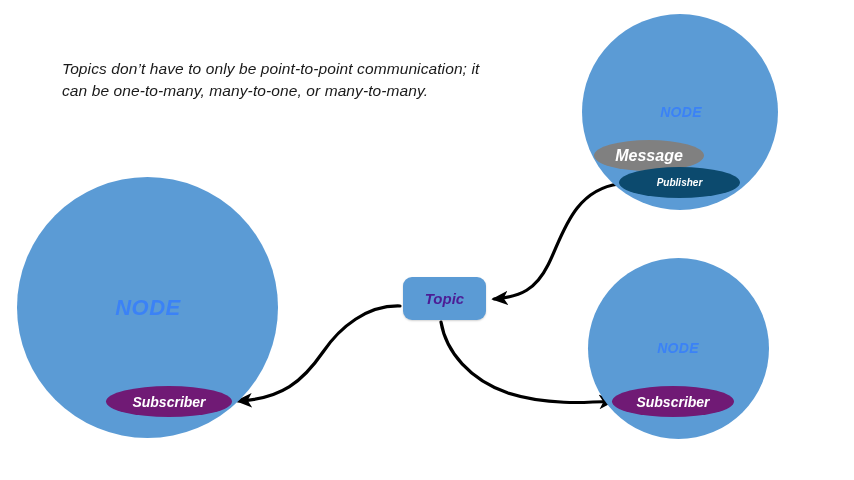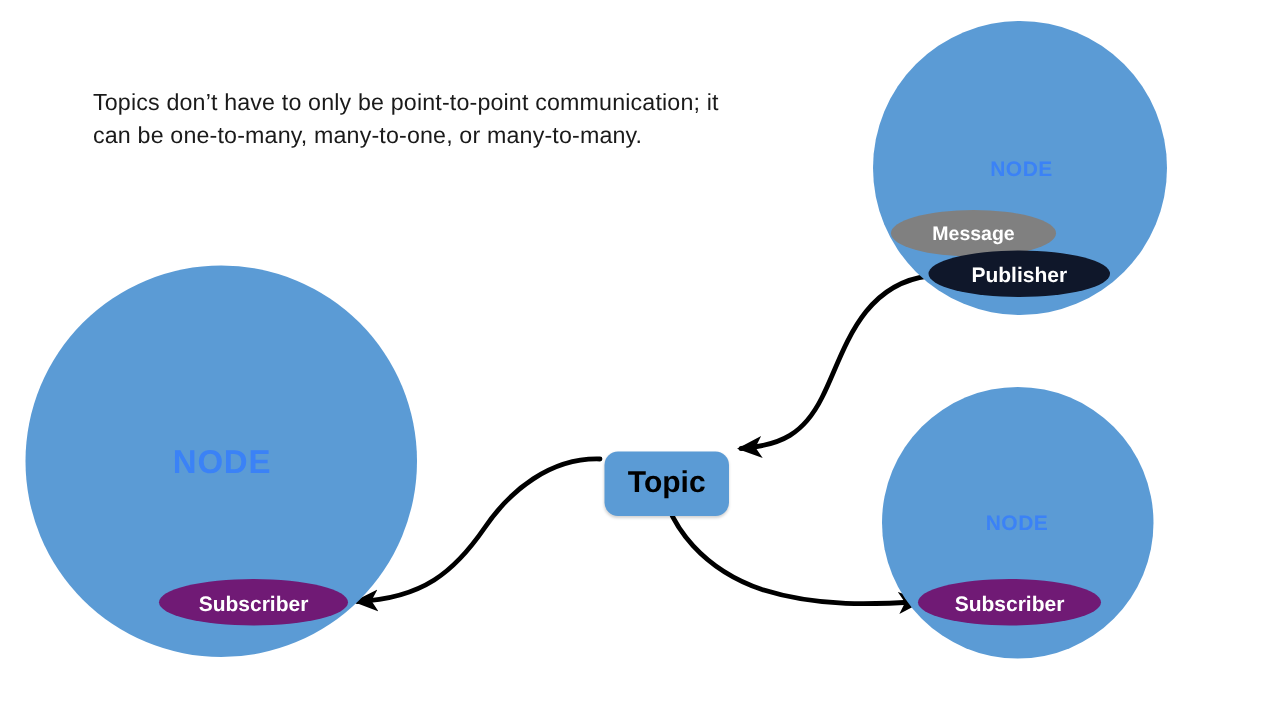--- a/index.html
+++ b/index.html
@@ -9,20 +9,21 @@
   }
   body {
     font-family: "Liberation Sans", sans-serif;
   }
   #stage {
     position: relative;
     width: 854px;
     height: 480px;
     background: #ffffff;
     overflow: hidden;
+    font-style: italic;
   }
   .caption {
     position: absolute;
     left: 62px;
     top: 58px;
     width: 430px;
     font-size: 15.5px;
     line-height: 1.45;
     color: #1a1a1a;
     white-space: pre-line;
@@ -54,42 +55,41 @@
     border-radius: 50%;
     display: flex;
     align-items: center;
     justify-content: center;
     color: #ffffff;
     font-weight: bold;
     white-space: nowrap;
   }
   .pill-message {
     background: #808080;
-    font-size: 13px;
+    font-size: 16px;
   }
   .pill-publisher {
-    background: #0f172a;
-    font-size: 14px;
+    background: #0c4a6e;
+    font-size: 10px;
   }
   .pill-subscriber {
     background: #701a75;
     font-size: 14px;
   }
   .topic-box {
     position: absolute;
     background: #5B9BD5;
     border-radius: 9px;
     display: flex;
     align-items: center;
     justify-content: center;
-    color: #000000;
+    color: #4c1d95;
     font-weight: bold;
-    font-size: 20px;
+    font-size: 15px;
     box-shadow: 0 1px 2px rgba(0,0,0,0.18);
-    margin-top: 24px;
   }
   #edges {
     position: absolute;
     left: 0;
     top: 0;
     width: 854px;
     height: 480px;
     pointer-events: none;
   }
   .edge-path {

